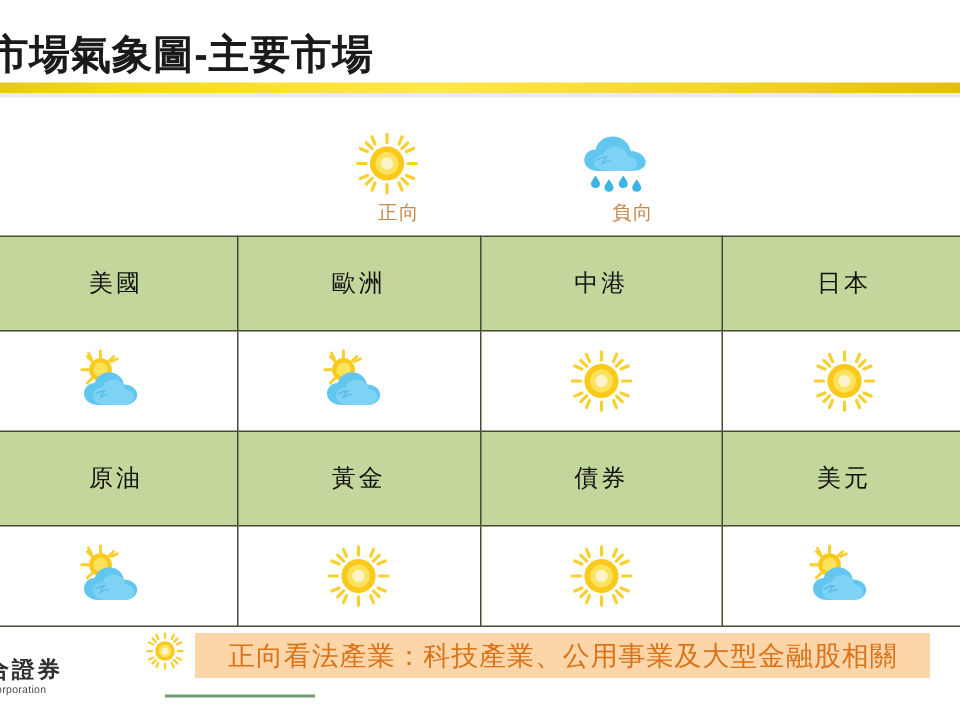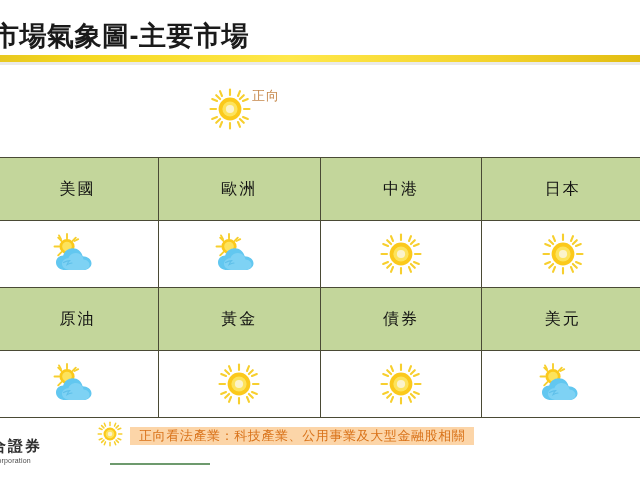--- a/index.html
+++ b/index.html
@@ -57,22 +57,22 @@
     top: 86px;
     width: 228px;
     height: 68px;
     display: flex;
     justify-content: space-between;
     align-items: flex-start;
   }
   .legend-item {
     width: 72px;
     display: flex;
-    flex-direction: row;
-    align-items: flex-start;
+    flex-direction: column;
+    align-items: flex-end;
   }
   .legend-glyph {
     height: 46px;
     display: flex;
     align-items: center;
     justify-content: center;
   }
   .legend-label {
     font-size: 13px;
     color: #c78a4e;
@@ -117,25 +117,25 @@
   .note {
     position: absolute;
     left: 97px;
     top: 421px;
     display: flex;
     align-items: center;
     gap: 7px;
   }
   .note-band {
     background: #fcd5a8;
-    height: 18px;
+    height: 30px;
     display: flex;
     align-items: center;
-    padding: 0 9px;
-    font-size: 13px;
+    padding: 0 22px;
+    font-size: 18px;
     color: #d9731a;
     letter-spacing: .6px;
     white-space: nowrap;
   }
 
   
   .logo {
     position: absolute;
     left: -26px;
     top: 437px;
@@ -198,20 +198,36 @@
           </g>
           <circle cx="22" cy="22" r="11.4" fill="#fbc91b"></circle>
           <circle cx="22" cy="22" r="7.6" fill="#fde35c"></circle>
           <circle cx="22" cy="22" r="4.1" fill="#fbf3cc"></circle>
         </svg>
       </div>
       <div class="legend-label">正向</div>
     </div>
 
 
+    <div class="legend-item">
+      <div class="legend-glyph">
+        <svg width="50" height="46" viewBox="0 0 50 46">
+          <path d="M13 28 C7.2 28 3.5 24.6 3.5 20.6 C3.5 16.8 6.9 13.6 11 13.6 C12.2 8.6 16.8 5 22.4 5 C28.5 5 33.6 9.2 34.4 14.7 C40 14.9 44.5 18.2 44.5 22.2 C44.5 25.9 40.3 28 35 28 Z" fill="#62c7f0"></path>
+          <path d="M19 28 C13.6 28 10.2 25.4 10.2 22.3 C10.2 19.4 13 16.9 16.4 16.9 C17.5 13.7 20.6 11.5 24.2 11.5 C28.3 11.5 31.8 14.4 32.3 18.2 C36 18.4 38.8 20.6 38.8 23.3 C38.8 26 35.4 28 31 28 Z" fill="#7ed2f4"></path>
+          <path d="M12 20.6 C14.2 19.3 16 18.5 18.6 18.5 C17 19.9 16.2 21 15.6 22.9 C17.4 21.7 19 21.1 21 21" fill="none" stroke="#5fc0ea" stroke-width="1.1" stroke-linecap="round"></path>
+          <g fill="#3fb3e5">
+            <path d="M11 31 C13 34 14 35.2 14 36.8 C14 38.3 12.7 39.4 11 39.4 C9.3 39.4 8 38.3 8 36.8 C8 35.2 9 34 11 31 Z"></path>
+            <path d="M20 33.5 C22 36.5 23 37.7 23 39.3 C23 40.8 21.7 41.9 20 41.9 C18.3 41.9 17 40.8 17 39.3 C17 37.7 18 36.5 20 33.5 Z"></path>
+            <path d="M29.5 31 C31.5 34 32.5 35.2 32.5 36.8 C32.5 38.3 31.2 39.4 29.5 39.4 C27.8 39.4 26.5 38.3 26.5 36.8 C26.5 35.2 27.5 34 29.5 31 Z"></path>
+            <path d="M38.5 33.5 C40.5 36.5 41.5 37.7 41.5 39.3 C41.5 40.8 40.2 41.9 38.5 41.9 C36.8 41.9 35.5 40.8 35.5 39.3 C35.5 37.7 36.5 36.5 38.5 33.5 Z"></path>
+          </g>
+        </svg>
+      </div>
+      <div class="legend-label">負向</div>
+    </div>
 
   </div>
 
   <table class="table">
     <tbody>
       <tr class="row-head">
         <td>美國</td>
         <td>歐洲</td>
         <td>中港</td>
         <td>日本</td>

